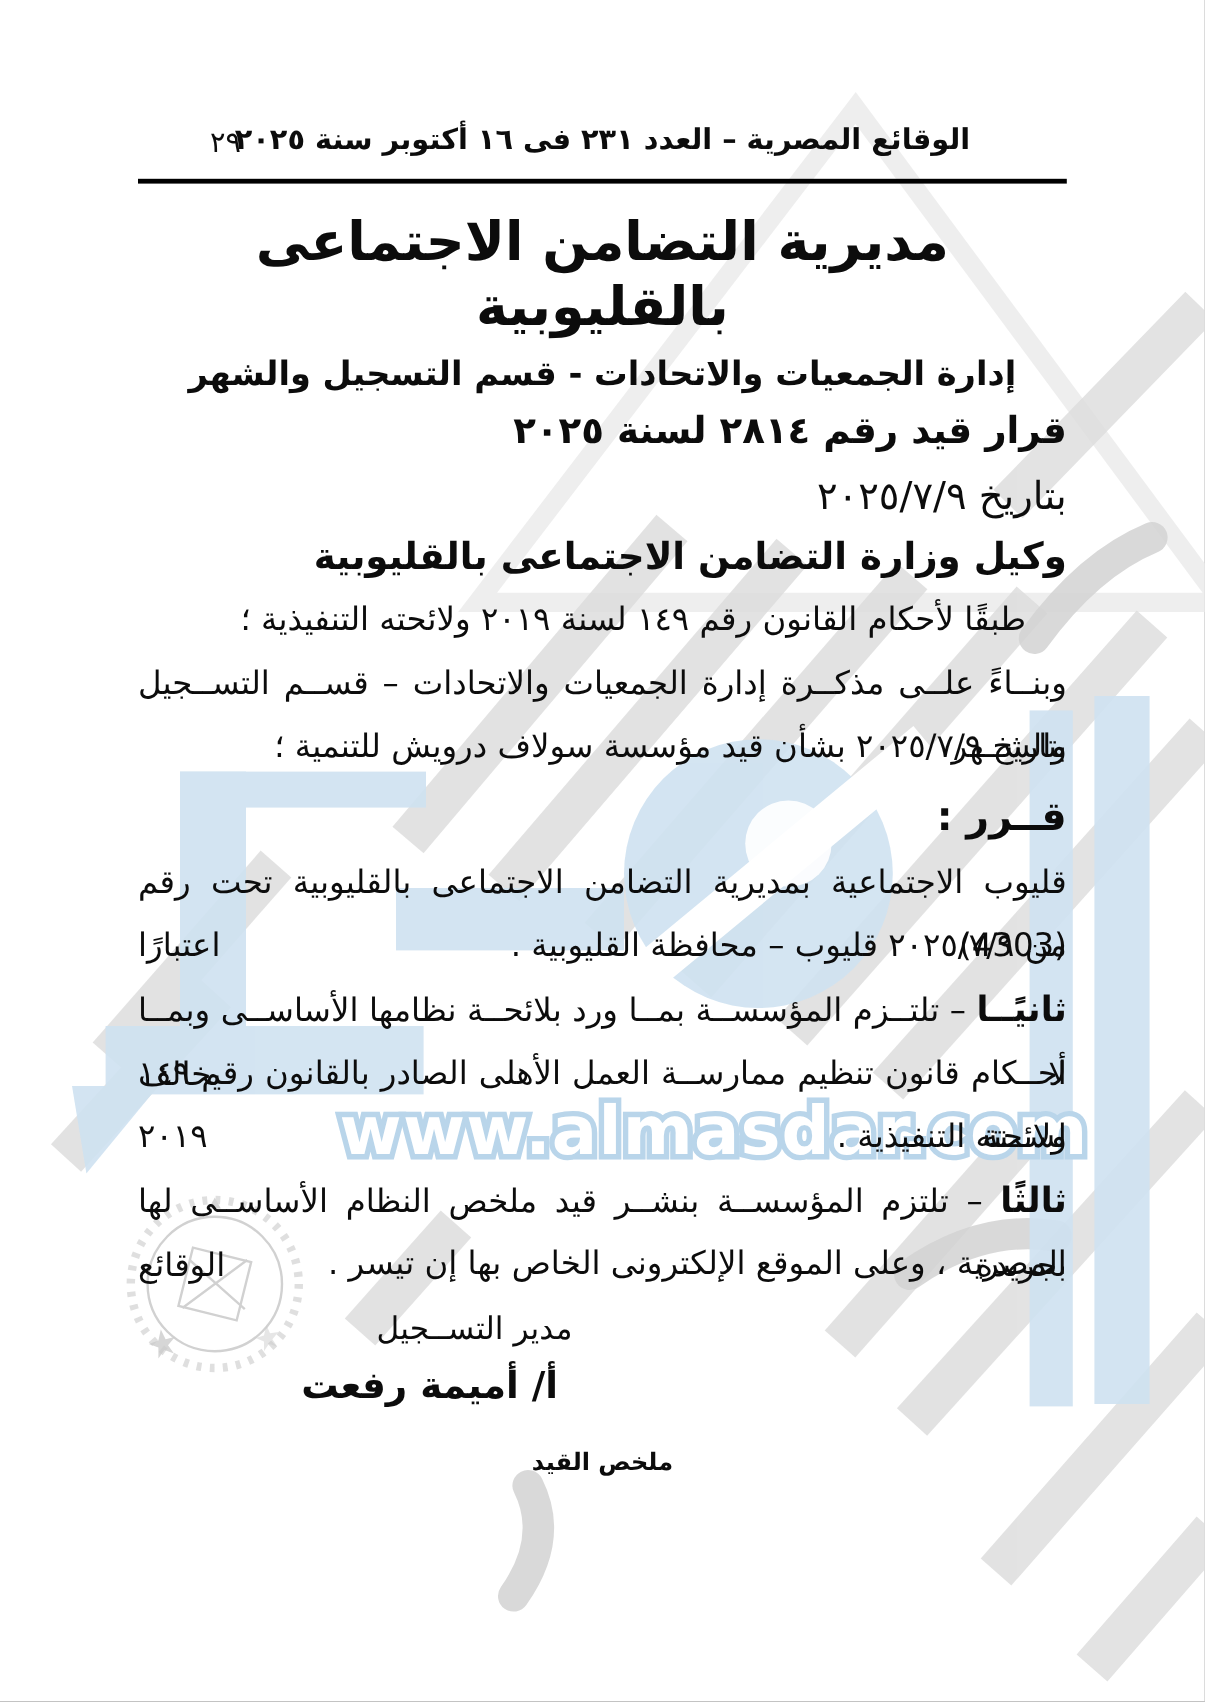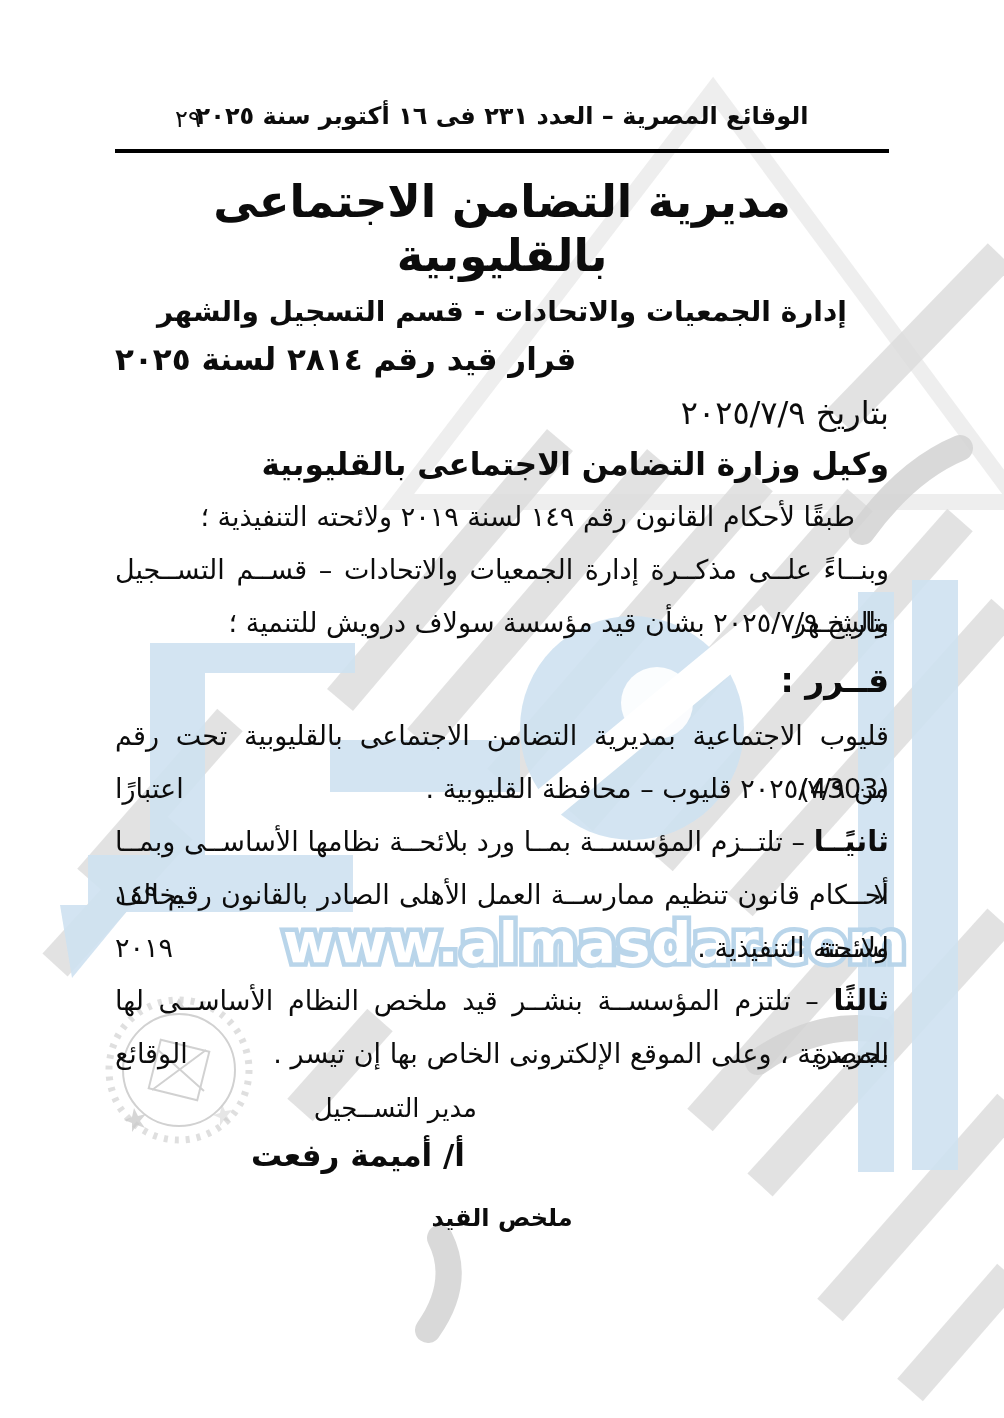--- a/index.html
+++ b/index.html
@@ -12,33 +12,33 @@
   .wm-layer{position:absolute;inset:0;z-index:0;}
   .seal{position:absolute;left:84px;top:992px;}
   
   .content{position:relative;z-index:1;padding:0 115px;direction:rtl;}
   .header{position:relative;margin-top:102px;height:36px;font-weight:bold;font-size:24px;}
   .pagenum{position:absolute;left:12px;top:3px;font-size:24px;font-weight:normal;margin-left:48px;}
   .journal{text-align:center;}
   .rule{border-top:4px solid #000;margin-top:11px;}
   .title{margin:22px 0 0;font-size:45px;line-height:1.2;text-align:center;font-weight:800;}
   .subtitle{margin:12px 0 0;font-size:28px;text-align:center;font-weight:700;}
-  .decree-no{margin-top:13px;font-size:31px;font-weight:800;text-align:left;}
+  .decree-no{margin-top:13px;font-size:31px;font-weight:800;text-align:right;}
   .decree-date{margin-top:17px;font-size:32px;font-weight:400;text-align:right;}
   .issuer{margin-top:14px;font-size:31px;font-weight:800;text-align:right;}
   .block{margin-top:8px;}
   .line{height:53px;line-height:53px;font-size:27px;}
   .line.full{text-align:justify;text-align-last:justify;}
   .line.start{text-align:start;}
   .line.indent{text-indent:34px;}
   .lead{font-weight:800;font-size:29px;}
   .qarrar{margin-top:4px;height:56px;line-height:56px;font-size:33px;font-weight:800;}
   .sig-title{margin-top:8px;height:40px;line-height:40px;font-size:26px;text-align:right;padding-left:0;padding-right:412px;}
   .sig-name{margin-top:4px;height:46px;line-height:46px;font-size:31px;font-weight:800;text-align:right;padding-right:424px;}
-  .summary-heading{margin-top:14px;height:52px;line-height:52px;font-size:24px;font-weight:800;text-align:center;}
+  .summary-heading{margin-top:14px;height:52px;line-height:52px;font-size:20px;font-weight:800;text-align:center;}
 </style>
 </head>
 <body>
 
 <div class="page" lang="ar">
 
   <div class="wm-layer" aria-hidden="true">
     <svg width="1004" height="1418" viewBox="0 0 1004 1418">
 
       <g fill="none" stroke="#ececec" stroke-width="16" opacity="0.9">

